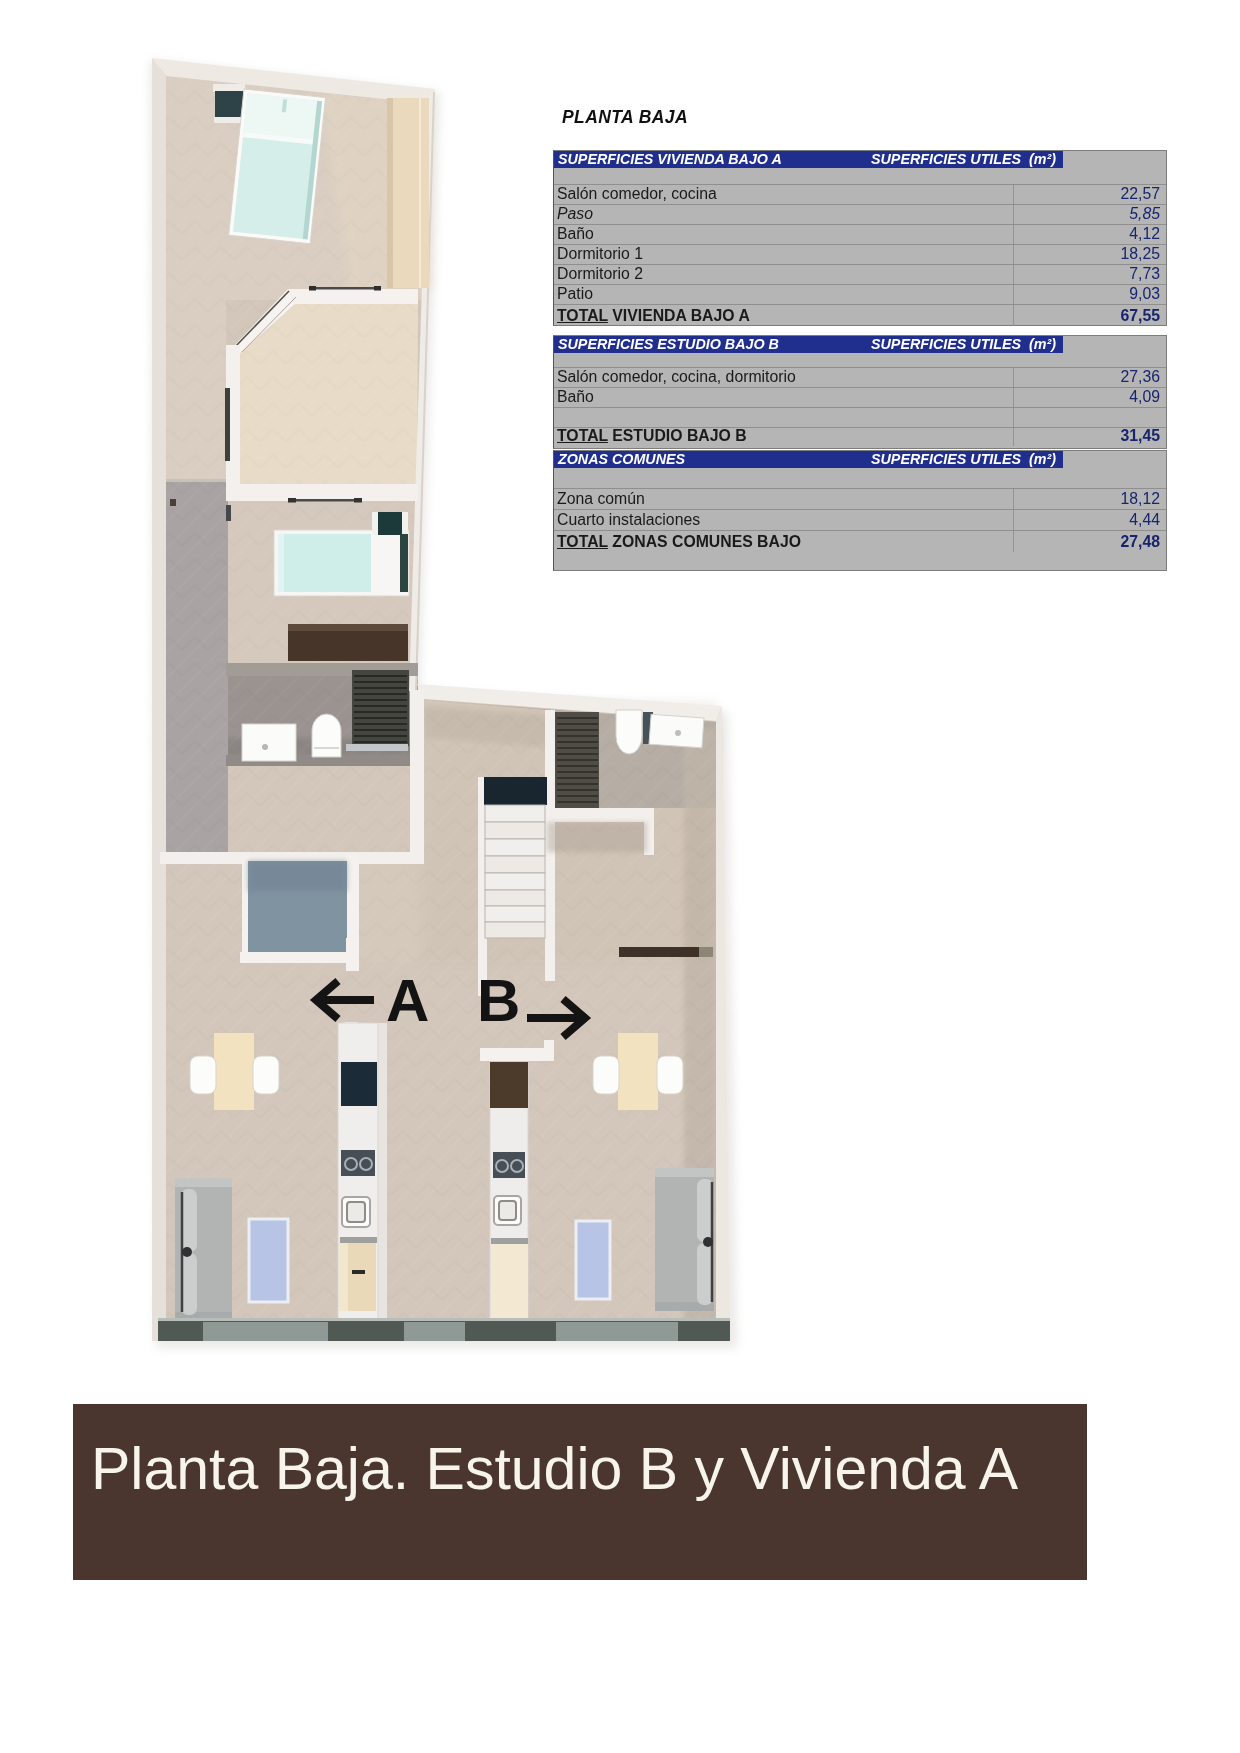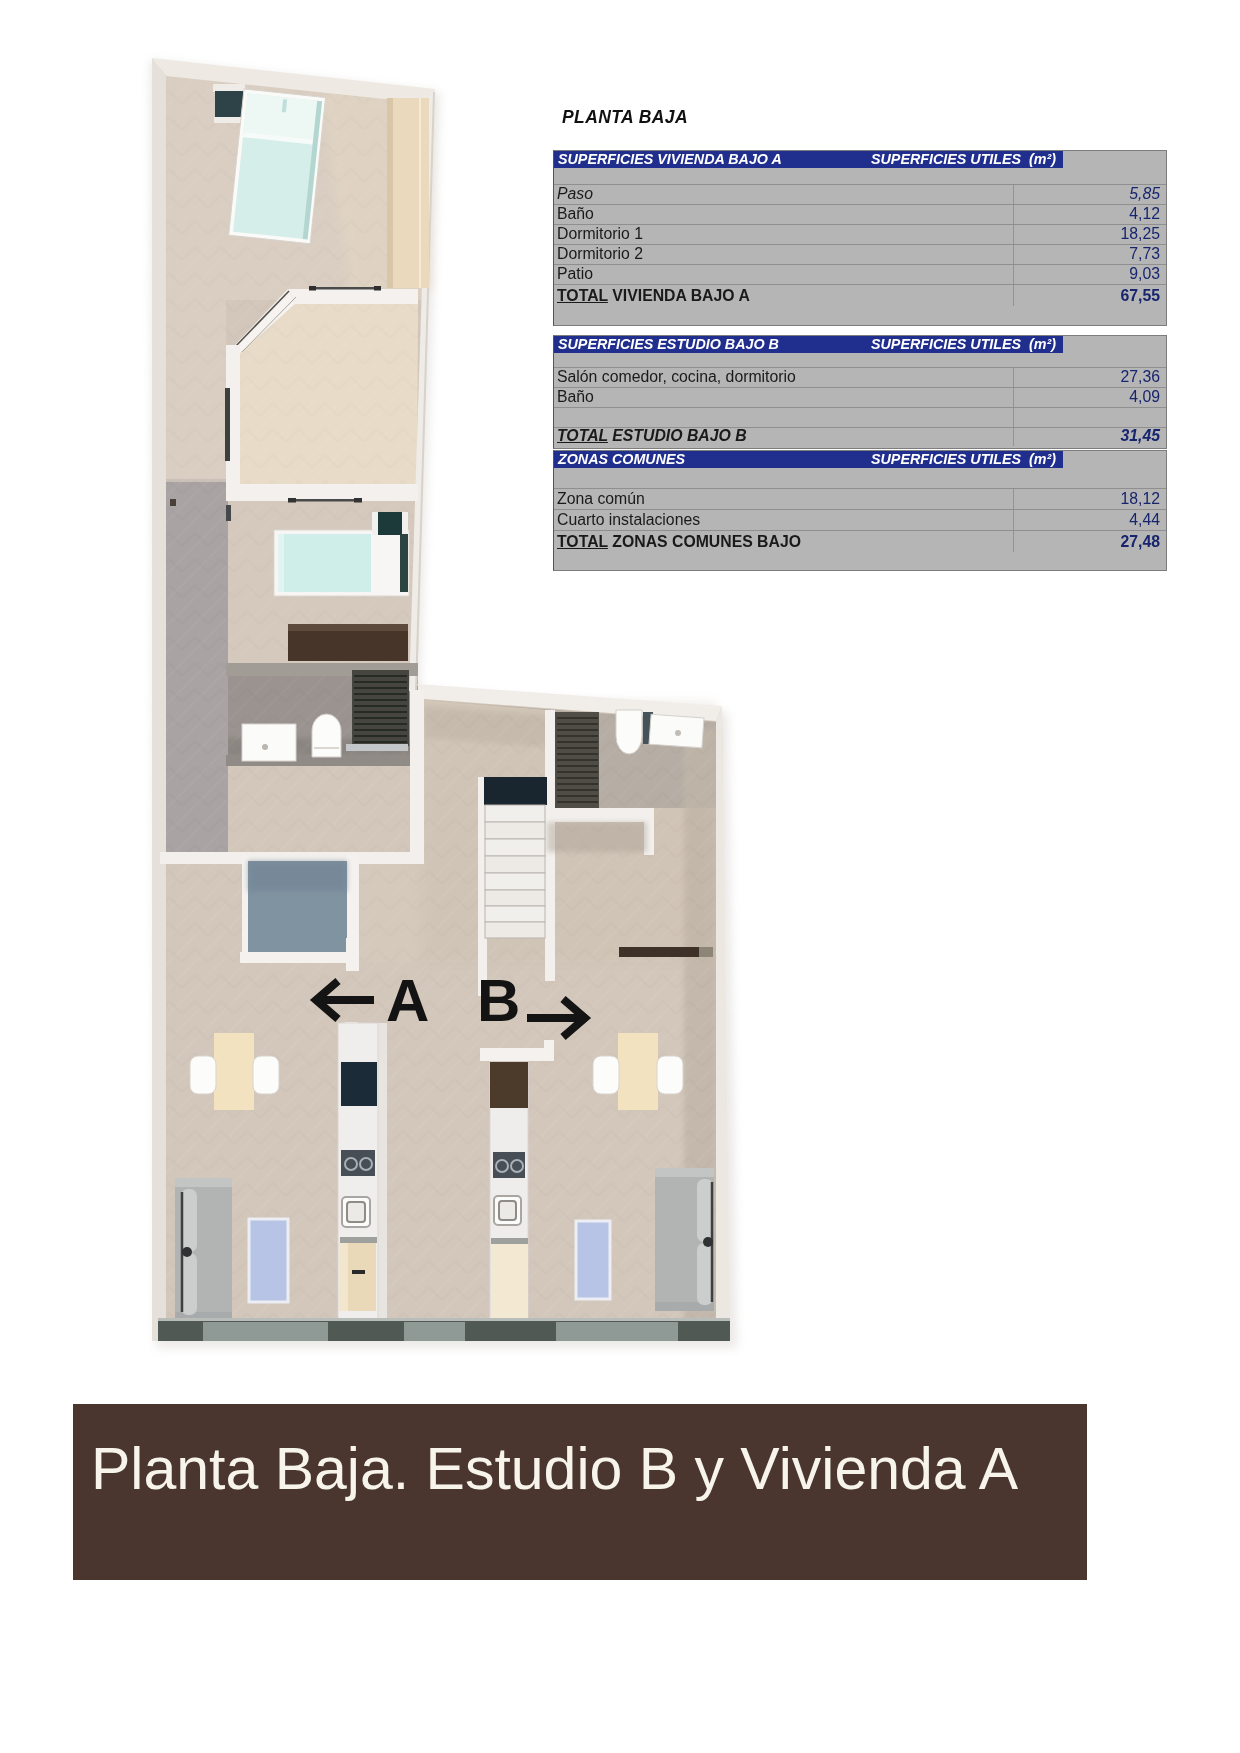--- a/index.html
+++ b/index.html
@@ -370,20 +370,25 @@
 
 <div id="title">PLANTA BAJA</div>
 
 <div class="tbl" id="t1" style="top:150px;height:176px;">
   <div class="hdr">
       <span class="h1">SUPERFICIES VIVIENDA BAJO A</span>
       <span class="h2">SUPERFICIES UTILES&nbsp; (m²)</span>
     </div>
   <div style="height:17px;"></div>
   <div class="row" style="height:16px;border-top:none;"></div>
+  <div class="row" style="height:20px;">
+      <span class="lbl">Salón comedor, cocina</span>
+      <span class="val">22,57</span>
+      <span class="vline"></span>
+    </div>
   <div class="row" style="height:20px;font-style:italic;">
       <span class="lbl">Paso</span>
       <span class="val">5,85</span>
       <span class="vline"></span>
     </div>
   <div class="row" style="height:20px;">
       <span class="lbl">Baño</span>
       <span class="val">4,12</span>
       <span class="vline"></span>
     </div>
@@ -422,21 +427,21 @@
       <span class="vline"></span>
     </div>
   <div class="row" style="height:20px;">
       <span class="lbl">Baño</span>
       <span class="val">4,09</span>
       <span class="vline"></span>
     </div>
   <div class="row" style="height:20px;">
       <span class="vline"></span>
     </div>
-  <div class="row trow" style="height:19px;font-style:italic;">
+  <div class="row trow" style="height:19px;">
       <span class="lbl"><u>TOTAL</u> ESTUDIO BAJO B</span>
       <span class="val">31,45</span>
       <span class="vline"></span>
     </div>
 </div>
 
 <div class="tbl" id="t3" style="top:450px;height:121px;">
   <div class="hdr">
       <span class="h1">ZONAS COMUNES</span>
       <span class="h2">SUPERFICIES UTILES&nbsp; (m²)</span>

